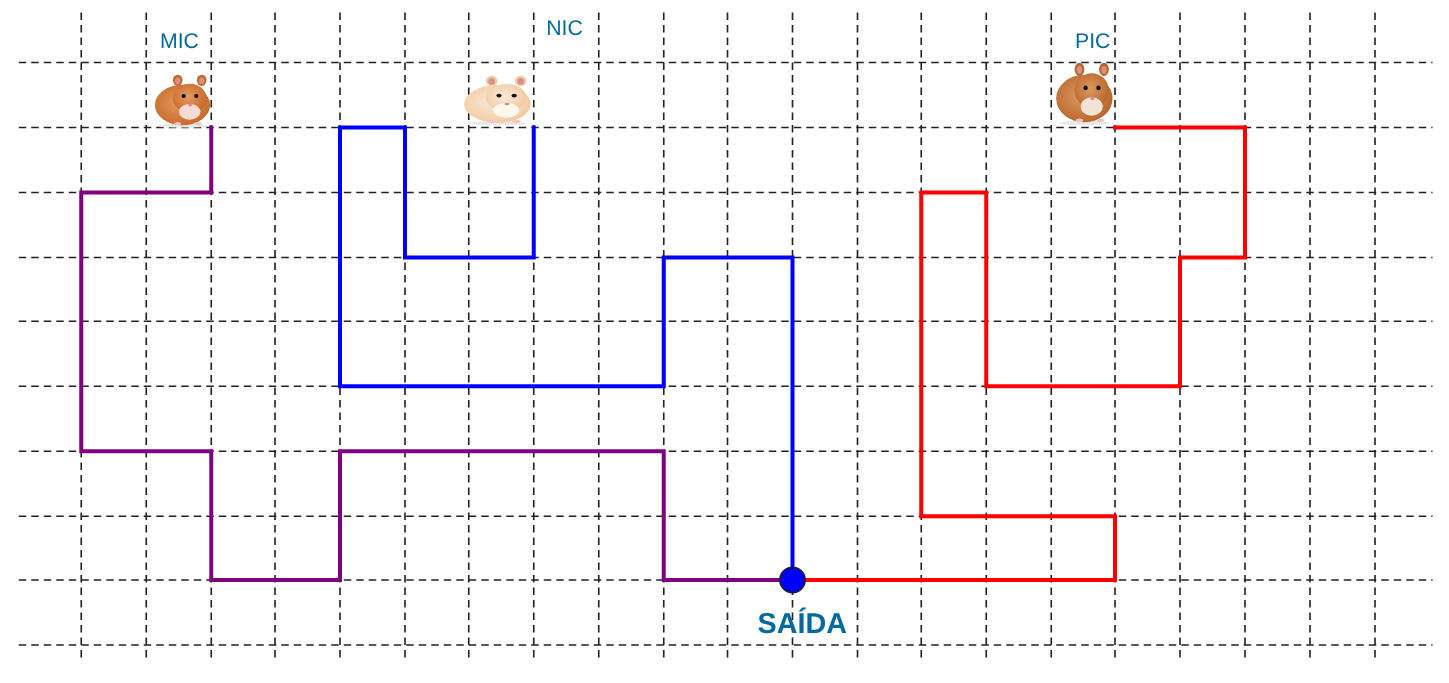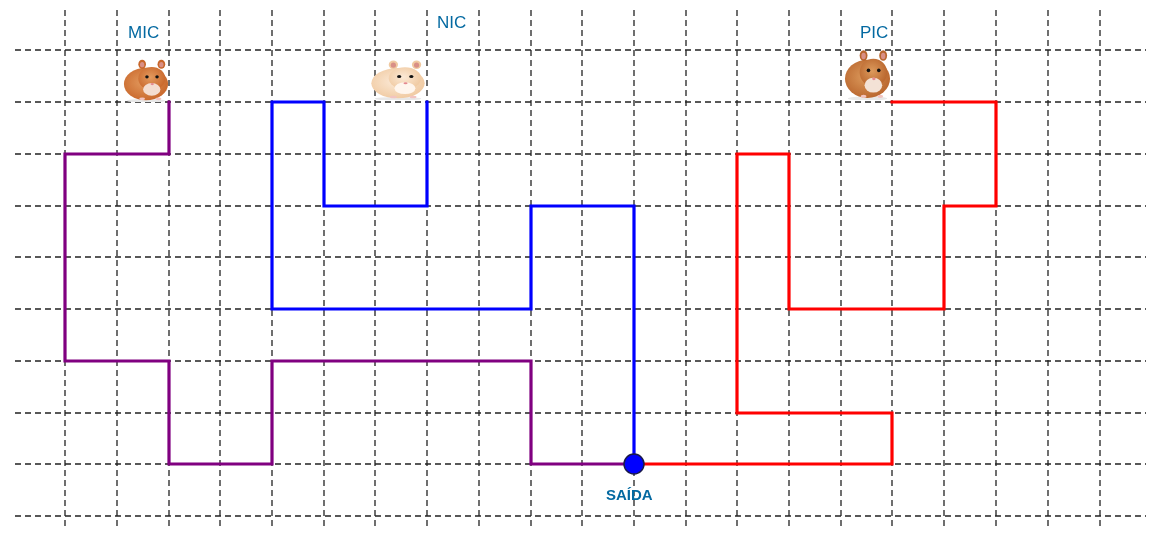--- a/index.html
+++ b/index.html
@@ -24,21 +24,21 @@
     .label {
       position: absolute;
       font-family: "Liberation Sans", sans-serif;
       font-size: 17px;
       color: #0369a1;
       line-height: 1;
       white-space: nowrap;
     }
     .label.bold {
       font-weight: bold;
-      font-size: 15px;
+      font-size: 23px;
       text-align: center;
     }
     .hamster {
       position: absolute;
     }
   </style>
 </head>
 <body>
 
 <div id="stage">

